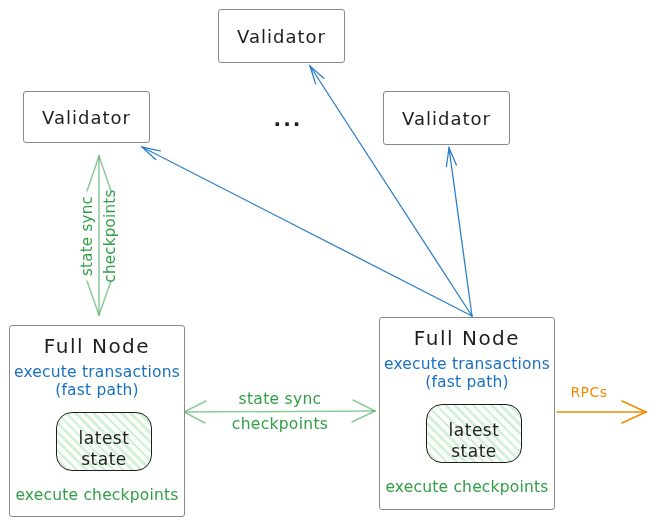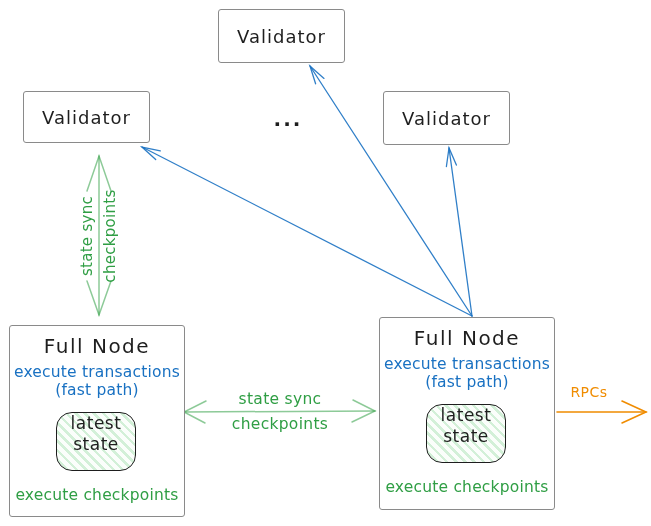--- a/index.html
+++ b/index.html
@@ -19,24 +19,24 @@
   #v-left{left:23px;top:91px;height:52px;}
   #v-right{left:383px;top:91px;}
 
   .fullnode{width:176px;height:192px;}
   #fn-left{left:9px;top:325px;}
   #fn-right{left:379px;top:317px;height:193px;}
   .fn-title{position:absolute;top:8px;left:0;width:100%;text-align:center;font-size:20px;letter-spacing:1.5px;}
   .fn-blue{position:absolute;left:0;width:100%;text-align:center;font-size:15.5px;color:var(--blue,#1971c2);letter-spacing:.2px;}
   .fn-blue.l1{top:37px;}
   .fn-blue.l2{top:55px;}
-  .state-box{position:absolute;left:46px;top:86px;width:80px;height:59px;box-sizing:border-box;
+  .state-box{position:absolute;left:46px;top:86px;width:96px;height:59px;box-sizing:border-box;
     border:1.6px solid var(--ink,#1e1e1e);border-radius:16px;
     background:repeating-linear-gradient(45deg,var(--green_fill,#d3f0d8) 0px,var(--green_fill,#d3f0d8) 2.5px,#fbfefb 2.5px,#fbfefb 6.5px);
-    display:flex;flex-direction:column;align-items:center;justify-content:flex-start;
+    display:flex;flex-direction:column;align-items:center;justify-content:flex-end;
     font-size:17px;line-height:21px;letter-spacing:.5px;}
   .fn-footer{position:absolute;top:160px;left:0;width:100%;text-align:center;font-size:15.5px;color:var(--green,#2f9e44);letter-spacing:.2px;}
 
   .ellipsis{position:absolute;left:288px;top:121px;transform:translate(-50%,-58%);
     font-size:20px;font-weight:bold;letter-spacing:2px;}
 
   .lbl{position:absolute;transform:translate(-50%,-50%);text-align:center;white-space:nowrap;}
   #lbl-orch{left:472px;top:229px;color:var(--blue,#1971c2);font-size:16px;letter-spacing:.3px;}
   #lbl-rpcs{left:589px;top:392px;color:var(--orange,#f08c00);font-size:14px;letter-spacing:.5px;}
   #lbl-ss-v{left:99px;top:236px;transform:translate(-50%,-50%) rotate(-90deg);

